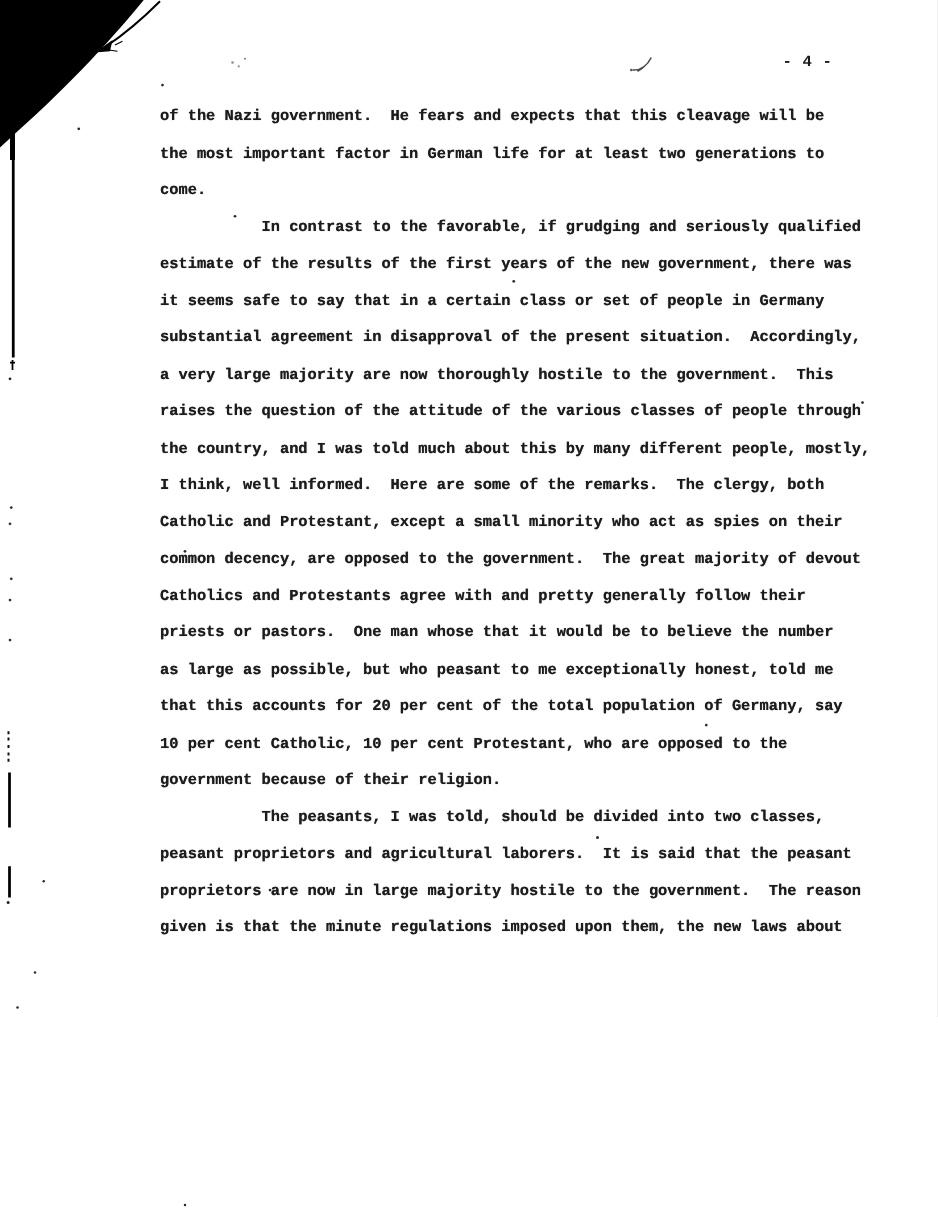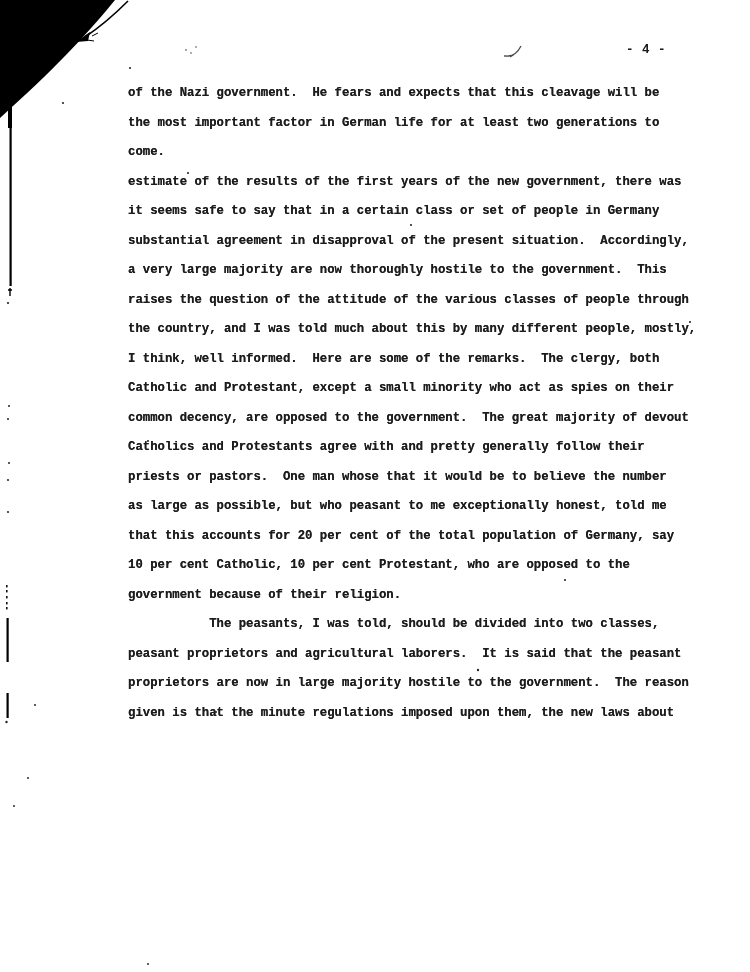--- a/index.html
+++ b/index.html
@@ -106,20 +106,21 @@
       <circle cx="148" cy="964" r="1"></circle>
     </g>
   </svg>
 
   <div class="page-number">- 4 -</div>
 
   <div class="body-text">
     <div class="tline">of the Nazi government.  He fears and expects that this cleavage will be</div>
     <div class="tline">the most important factor in German life for at least two generations to</div>
     <div class="tline">come.</div>
+    <div class="tline">           In contrast to the favorable, if grudging and seriously qualified</div>
     <div class="tline">estimate of the results of the first years of the new government, there was</div>
     <div class="tline">it seems safe to say that in a certain class or set of people in Germany</div>
     <div class="tline">substantial agreement in disapproval of the present situation.  Accordingly,</div>
     <div class="tline">a very large majority are now thoroughly hostile to the government.  This</div>
     <div class="tline">raises the question of the attitude of the various classes of people through</div>
     <div class="tline">the country, and I was told much about this by many different people, mostly,</div>
     <div class="tline">I think, well informed.  Here are some of the remarks.  The clergy, both</div>
     <div class="tline">Catholic and Protestant, except a small minority who act as spies on their</div>
     <div class="tline">common decency, are opposed to the government.  The great majority of devout</div>
     <div class="tline">Catholics and Protestants agree with and pretty generally follow their</div>

